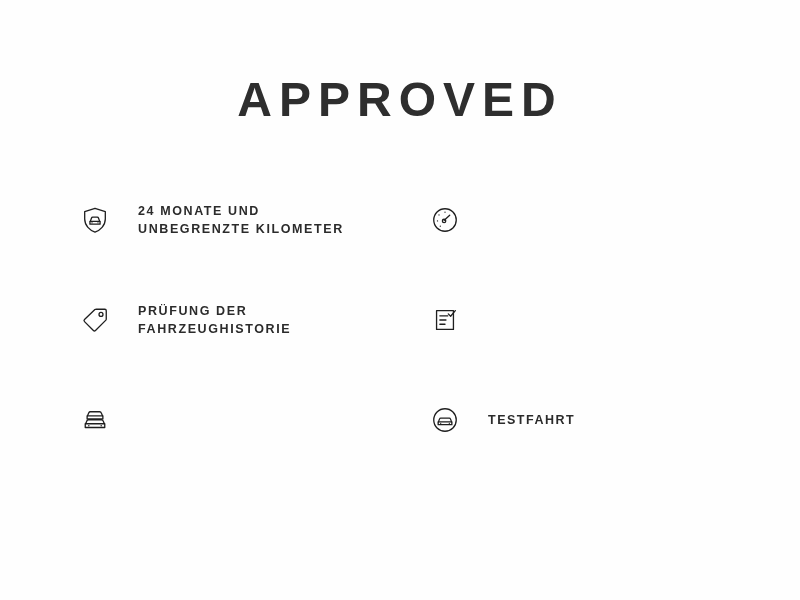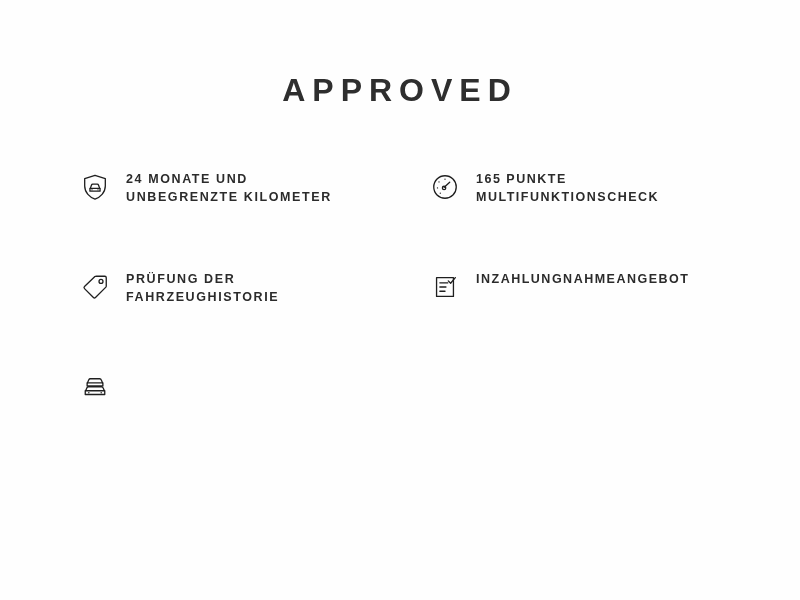--- a/index.html
+++ b/index.html
@@ -20,39 +20,39 @@
     height: 600px;
     box-sizing: border-box;
     background: #fefefe;
   }
   .title {
     position: absolute;
     top: 72px;
     left: 0;
     width: 800px;
     text-align: center;
-    font-size: 32px;
+    font-size: 48px;
     font-weight: bold;
     letter-spacing: 7px;
     color: #2e2e2e;
   }
   .grid {
     position: absolute;
     top: 170px;
     left: 78px;
     width: 660px;
     display: grid;
     grid-template-columns: 350px 310px;
     grid-template-rows: repeat(4, 100px);
     row-gap: 0px;
   }
   .feature {
     display: flex;
-    align-items: flex-start;
-    gap: 14px;
+    align-items: center;
+    gap: 26px;
   }
   .feature .icon {
     flex: 0 0 34px;
     width: 34px;
     height: 34px;
     display: flex;
     align-items: center;
     justify-content: center;
     color: #1f1f1f;
   }
@@ -102,22 +102,20 @@
         <svg viewBox="0 0 32 32" fill="none" stroke="currentColor" stroke-width="1.4" stroke-linecap="round" stroke-linejoin="round">
           <circle cx="16" cy="16" r="12"></circle>
           <path d="M21 11 L15.2 16.2"></path>
           <circle cx="15" cy="17" r="1.8"></circle>
           <circle cx="16" cy="7.6" r="0.7" fill="currentColor" stroke="none"></circle>
           <circle cx="9.6" cy="10.6" r="0.7" fill="currentColor" stroke="none"></circle>
           <circle cx="8" cy="17" r="0.7" fill="currentColor" stroke="none"></circle>
           <circle cx="11" cy="22.6" r="0.7" fill="currentColor" stroke="none"></circle>
         </svg>
       </span>
-      <span class="label">165 PUNKTE
-MULTIFUNKTIONSCHECK</span>
     </div>
 
     <div class="feature col-left">
       <span class="icon">
         <svg viewBox="0 0 32 32" fill="none" stroke="currentColor" stroke-width="1.4" stroke-linecap="round" stroke-linejoin="round">
           <path d="M17.5 4.5 H26.5 C27.3 4.5 28 5.2 28 6 V15 C28 15.4 27.8 15.8 27.6 16.1 L16.5 27.2 C15.9 27.8 14.9 27.8 14.3 27.2 L4.8 17.7 C4.2 17.1 4.2 16.1 4.8 15.5 L15.9 4.9 C16.3 4.6 16.9 4.5 17.5 4.5 Z"></path>
           <circle cx="22.4" cy="10" r="2.1"></circle>
         </svg>
       </span>
       <span class="label">PRÜFUNG DER
@@ -127,33 +125,44 @@
     <div class="feature col-right">
       <span class="icon">
         <svg viewBox="0 0 32 32" fill="none" stroke="currentColor" stroke-width="1.4" stroke-linecap="round" stroke-linejoin="round">
           <path d="M7 6 H25 V26 H7 Z"></path>
           <path d="M10.5 11.5 H19"></path>
           <path d="M10.5 16 H17"></path>
           <path d="M10.5 20.5 H16"></path>
           <path d="M19.5 9.5 L22 12 L27 6"></path>
         </svg>
       </span>
-      <span class="label">INZAHLUNGNAHMEANGEBOT</span>
     </div>
 
 
 
     <div class="feature col-left">
       <span class="icon">
         <svg viewBox="0 0 32 32" fill="none" stroke="currentColor" stroke-width="1.4" stroke-linecap="round" stroke-linejoin="round">
           <path d="M8 11.5 L9.4 8.3 C9.7 7.6 10.3 7.2 11 7.2 H21 C21.7 7.2 22.4 7.6 22.6 8.3 L24 11.5"></path>
           <path d="M7.6 11.5 H24.4 V14.8 H7.6 Z"></path>
           <path d="M6 20 L7.4 16.8 C7.7 16.1 8.3 15.7 9 15.7 H23 C23.7 15.7 24.4 16.1 24.6 16.8 L26 20"></path>
           <path d="M5.6 20 H26.4 V24 H5.6 Z"></path>
           <circle cx="9.4" cy="22" r="0.8" fill="currentColor" stroke="none"></circle>
           <circle cx="22.6" cy="22" r="0.8" fill="currentColor" stroke="none"></circle>
         </svg>
       </span>
     </div>
 
+    <div class="feature col-right">
+      <span class="icon">
+        <svg viewBox="0 0 32 32" fill="none" stroke="currentColor" stroke-width="1.4" stroke-linecap="round" stroke-linejoin="round">
+          <circle cx="16" cy="16" r="12"></circle>
+          <path d="M9 18 L10.2 14.8 C10.4 14.2 10.9 13.9 11.5 13.9 H20.5 C21.1 13.9 21.6 14.2 21.8 14.8 L23 18"></path>
+          <path d="M8.7 18 H23.3 V21 H8.7 Z"></path>
+          <circle cx="11.4" cy="19.5" r="0.7" fill="currentColor" stroke="none"></circle>
+          <circle cx="20.6" cy="19.5" r="0.7" fill="currentColor" stroke="none"></circle>
+        </svg>
+      </span>
+      <span class="label">TESTFAHRT</span>
+    </div>
 
   </div>
 </div>
 
 </body></html>

